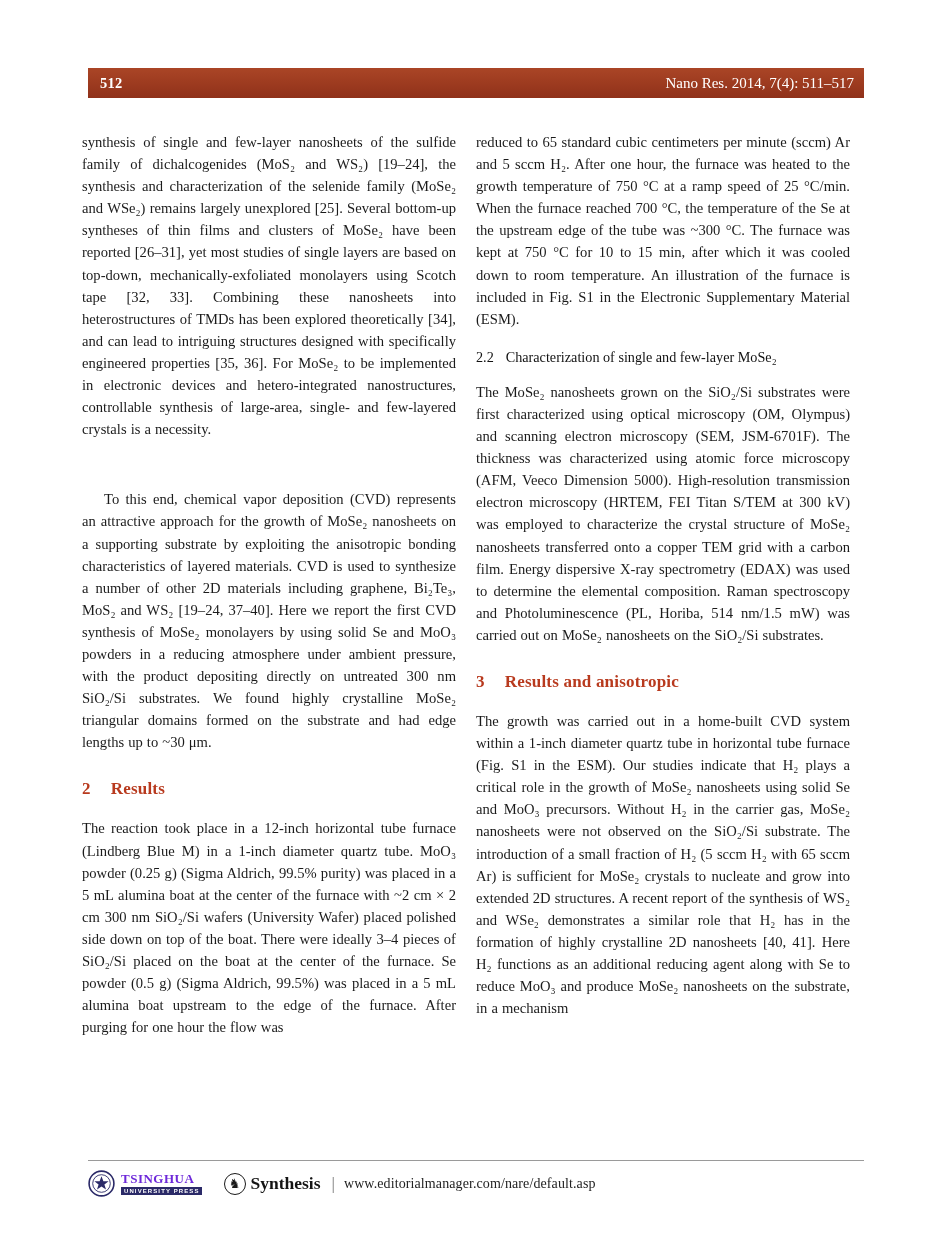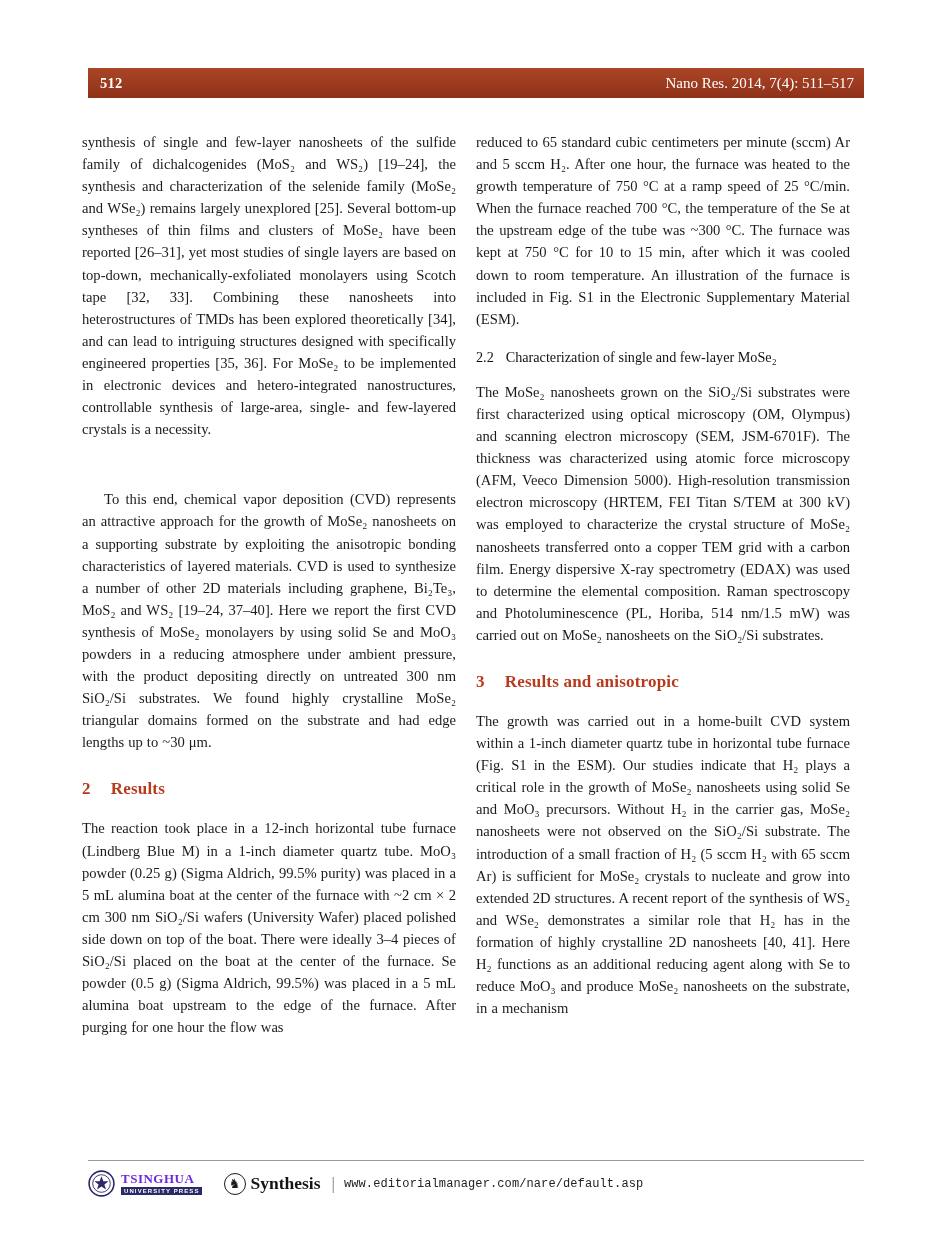--- a/index.html
+++ b/index.html
@@ -71,22 +71,22 @@
     width: 22px; height: 22px; border: 1.6px solid #1a1a1a; border-radius: 50%;
     display: flex; align-items: center; justify-content: center;
     font-size: 13px; color: #1a1a1a; line-height: 1;
   }
   .springer-name {
     font-family: "Liberation Serif", "DejaVu Serif", serif;
     font-weight: bold; font-size: 17.5px; color: #141414;
   }
   .footer-sep { color: #777777; font-size: 17px; margin: 0 9px 0 11px; font-weight: 300; }
   .footer-url {
-    font-family: Liberation Mono, monospace;
-    font-size: 12px; color: #222222; letter-spacing: 0.1px;
+    font-family: Liberation Serif, serif;
+    font-size: 14px; color: #222222; letter-spacing: 0.1px;
   }
 </style>
 </head>
 <body>
 
 <div class="page">
 
   <header class="header-bar">
     <span class="page-num">512</span>
     <span class="journal-ref">Nano Res. 2014, 7(4): 511–517</span>

